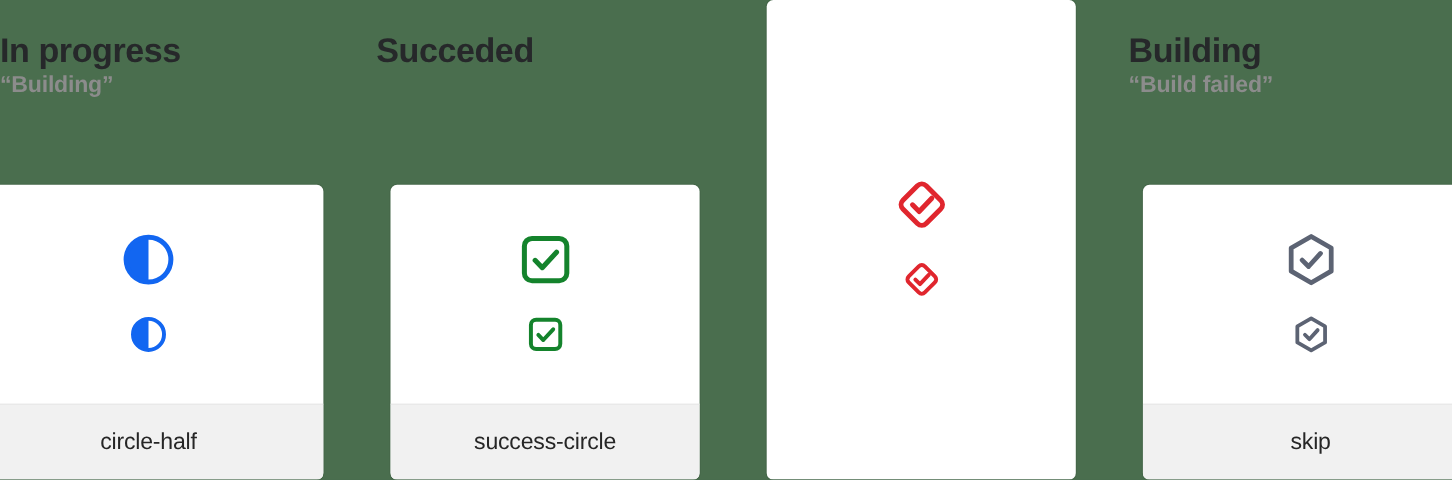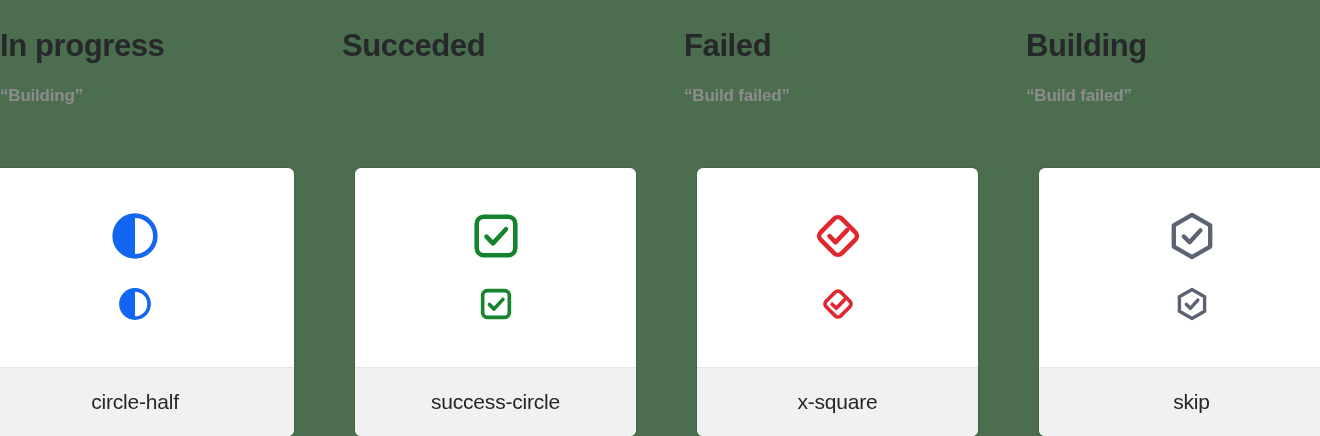--- a/index.html
+++ b/index.html
@@ -35,26 +35,26 @@
     padding-top: 30px;
     box-sizing: border-box;
   }
 
   .state-title {
     font-size: 31px;
     font-weight: bold;
     color: #26282a;
     letter-spacing: -0.4px;
     line-height: 1.05;
-    margin: 0 0 24px 0;
+    margin: 0 0 4px 0;
     white-space: nowrap;
   }
 
   .state-phrase {
-    font-size: 17px;
+    font-size: 21px;
     font-weight: bold;
     color: #8c8c8c;
     letter-spacing: -0.2px;
     line-height: 1.05;
     margin: 0;
     white-space: nowrap;
   }
 
   
   .card {
@@ -161,46 +161,39 @@
           </svg>
         </span>
       </div>
       <div class="card-footer">
         <span class="icon-name">success-circle</span>
       </div>
     </div>
   </div>
 
   <div class="column">
-    <div class="head-zone">
-      <div class="state-title">Failed</div>
-      <div class="state-phrase">“Build failed”</div>
-    </div>
     <div class="card">
       <div class="card-preview">
         <span class="glyph lg">
           <svg viewBox="0 0 24 24">
             <g transform="rotate(45 12 12)">
               <rect x="5.1" y="5.1" width="13.8" height="13.8" rx="2.6" fill="none" stroke="#e0262e" stroke-width="2.1"></rect>
             </g>
             <path d="M8.1 12.1 L10.9 14.9 L16.2 9.3" fill="none" stroke="#e0262e" stroke-width="2.1" stroke-linecap="round" stroke-linejoin="round"></path>
           </svg>
         </span>
         <span class="glyph sm">
           <svg viewBox="0 0 24 24">
             <g transform="rotate(45 12 12)">
               <rect x="5.1" y="5.1" width="13.8" height="13.8" rx="2.6" fill="none" stroke="#e0262e" stroke-width="2.4"></rect>
             </g>
             <path d="M8.1 12.1 L10.9 14.9 L16.2 9.3" fill="none" stroke="#e0262e" stroke-width="2.4" stroke-linecap="round" stroke-linejoin="round"></path>
           </svg>
         </span>
       </div>
-      <div class="card-footer">
-        <span class="icon-name">x-square</span>
-      </div>
     </div>
   </div>
 
   <div class="column">
     <div class="head-zone">
       <div class="state-title">Building</div>
       <div class="state-phrase">“Build failed”</div>
     </div>
     <div class="card">
       <div class="card-preview">

